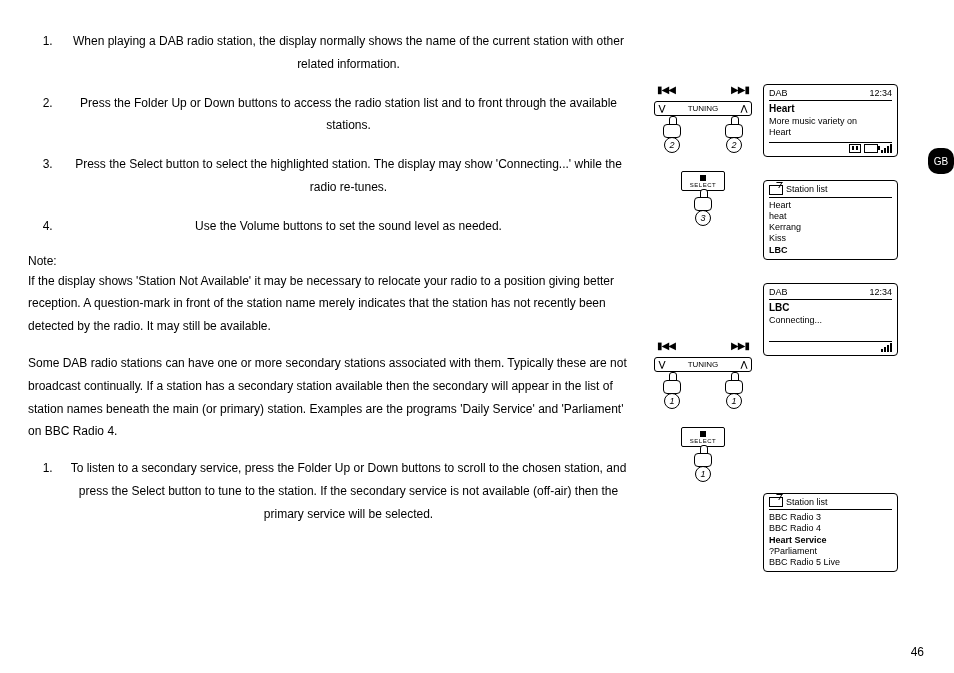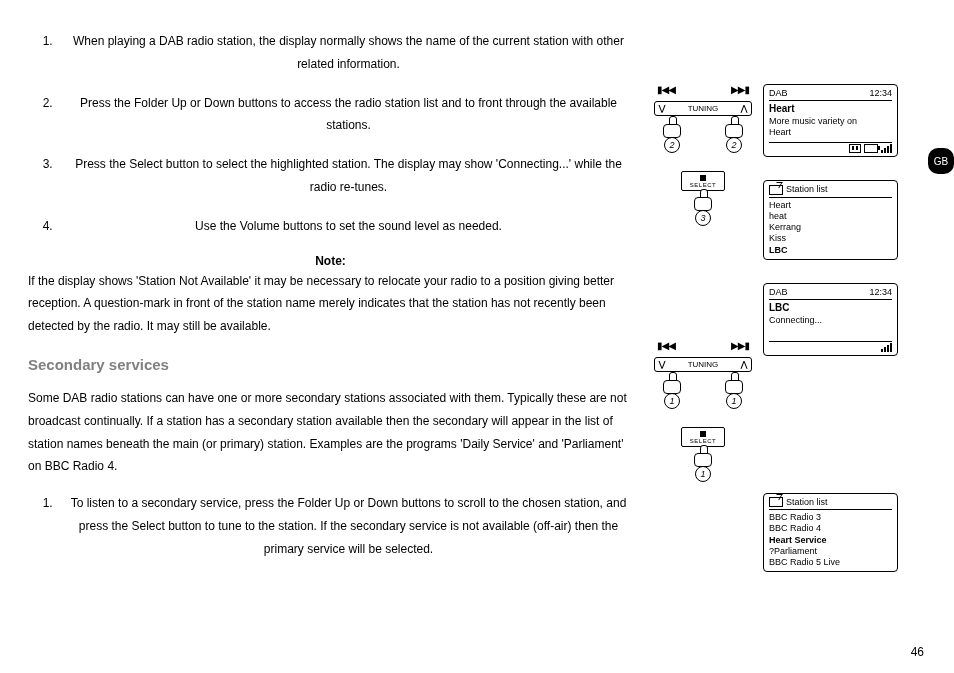--- a/index.html
+++ b/index.html
@@ -59,23 +59,22 @@
     font-size: 12px;
     line-height: 1.9;
   }
   ol.steps > li {
     margin-bottom: 16px;
     padding-left: 8px;
     text-align: center;
   }
   .note-label {
     font-size: 12px;
-    font-weight: bold;
+    font-weight: normal;
     margin: 0 0 2px 0;
-    text-align: center;
   }
   p.body {
     font-size: 12px;
     line-height: 1.9;
     margin: 0 0 14px 0;
   }
   .gb-tab {
     position: absolute;
     right: 0;
     top: 148px;
@@ -237,21 +236,20 @@
       <ol class="steps">
         <li>When playing a DAB radio station, the display normally shows the name of the current station with other related information.</li>
         <li>Press the Folder Up or Down buttons to access the radio station list and to front through the available stations.</li>
         <li>Press the Select button to select the highlighted station. The display may show 'Connecting...' while the radio re-tunes.</li>
         <li>Use the Volume buttons to set the sound level as needed.</li>
       </ol>
 
       <p class="note-label">Note:</p>
       <p class="body">If the display shows 'Station Not Available' it may be necessary to relocate your radio to a position giving better reception. A question-mark in front of the station name merely indicates that the station has not recently been detected by the radio. It may still be available.</p>
 
-      <h2 class="section secondary">Secondary services</h2>
 
       <p class="body">Some DAB radio stations can have one or more secondary stations associated with them. Typically these are not broadcast continually. If a station has a secondary station available then the secondary will appear in the list of station names beneath the main (or primary) station. Examples are the programs 'Daily Service' and 'Parliament' on BBC Radio 4.</p>
 
       <ol class="steps">
         <li>To listen to a secondary service, press the Folder Up or Down buttons to scroll to the chosen station, and press the Select button to tune to the station. If the secondary service is not available (off-air) then the primary service will be selected.</li>
       </ol>
 
     </div>
 
     <div class="figure-col">

